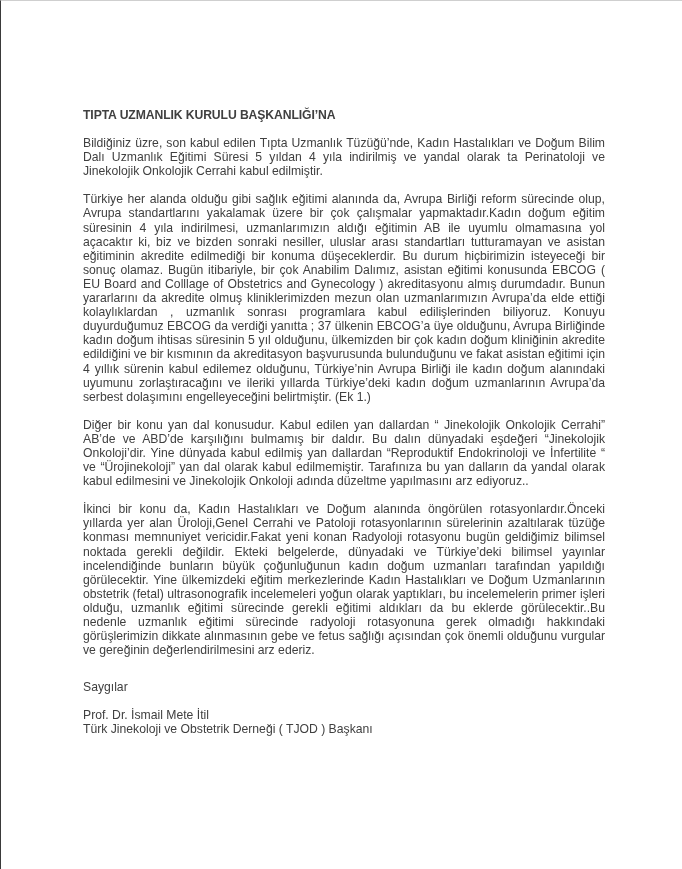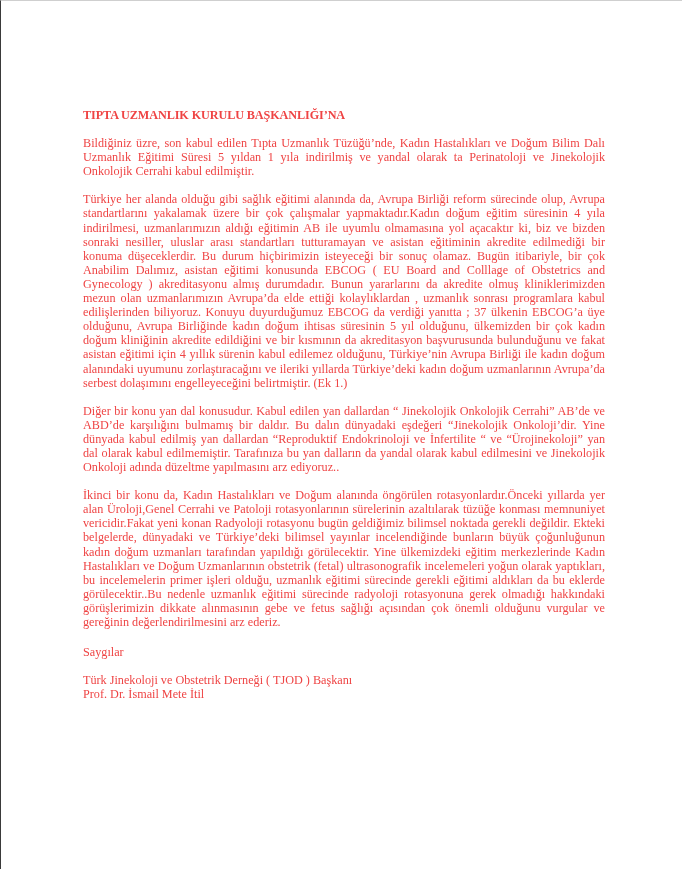--- a/index.html
+++ b/index.html
@@ -14,52 +14,52 @@
       overflow: hidden;
       box-sizing: border-box;
       border-top: 1px solid #cfcfcf;
       border-left: 1px solid #3a3a3a;
     }
     .page {
       position: absolute;
       left: 82px;
       top: 107px;
       width: 522px;
-      font-family: Liberation Serif, serif;
+      font-family: Liberation Sans, sans-serif;
       font-size: 12.2px;
       line-height: 14.1px;
-      color: #ef4444;
+      color: #404040;
     }
     .title {
       font-weight: bold;
       margin: 0 0 14px 0;
       font-size: 12.2px;
       letter-spacing: -0.1px;
     }
     .para {
       margin: 0 0 14px 0;
       text-align: justify;
     }
     .closing {
-      margin: 16px 0 14px 0;
+      margin: 23px 0 14px 0;
     }
     .sig-line {
       margin: 0;
     }
   </style>
 </head>
 <body>
 
 <div class="page">
   <p class="title">TIPTA UZMANLIK KURULU BAŞKANLIĞI’NA</p>
 
-  <p class="para">Bildiğiniz üzre, son kabul edilen Tıpta Uzmanlık Tüzüğü’nde, Kadın Hastalıkları ve Doğum Bilim Dalı Uzmanlık Eğitimi Süresi 5 yıldan 1 yıla indirilmiş ve yandal olarak ta Perinatoloji ve Jinekolojik Onkolojik Cerrahi kabul edilmiştir.</p>
+  <p class="para">Bildiğiniz üzre, son kabul edilen Tıpta Uzmanlık Tüzüğü’nde, Kadın Hastalıkları ve Doğum Bilim Dalı Uzmanlık Eğitimi Süresi 5 yıldan 4 yıla indirilmiş ve yandal olarak ta Perinatoloji ve Jinekolojik Onkolojik Cerrahi kabul edilmiştir.</p>
   <p class="para">Türkiye her alanda olduğu gibi sağlık eğitimi alanında da, Avrupa Birliği reform sürecinde olup, Avrupa standartlarını yakalamak üzere bir çok çalışmalar yapmaktadır.Kadın doğum eğitim süresinin 4 yıla indirilmesi, uzmanlarımızın aldığı eğitimin AB ile uyumlu olmamasına yol açacaktır ki, biz ve bizden sonraki nesiller, uluslar arası standartları tutturamayan ve asistan eğitiminin akredite edilmediği bir konuma düşeceklerdir. Bu durum hiçbirimizin isteyeceği bir sonuç olamaz. Bugün itibariyle, bir çok Anabilim Dalımız, asistan eğitimi konusunda EBCOG ( EU Board and Colllage of Obstetrics and Gynecology ) akreditasyonu almış durumdadır. Bunun yararlarını da akredite olmuş kliniklerimizden mezun olan uzmanlarımızın Avrupa’da elde ettiği kolaylıklardan , uzmanlık sonrası programlara kabul edilişlerinden biliyoruz. Konuyu duyurduğumuz EBCOG da verdiği yanıtta ; 37 ülkenin EBCOG’a üye olduğunu, Avrupa Birliğinde kadın doğum ihtisas süresinin 5 yıl olduğunu, ülkemizden bir çok kadın doğum kliniğinin akredite edildiğini ve bir kısmının da akreditasyon başvurusunda bulunduğunu ve fakat asistan eğitimi için 4 yıllık sürenin kabul edilemez olduğunu, Türkiye’nin Avrupa Birliği ile kadın doğum alanındaki uyumunu zorlaştıracağını ve ileriki yıllarda Türkiye’deki kadın doğum uzmanlarının Avrupa’da serbest dolaşımını engelleyeceğini belirtmiştir. (Ek 1.)</p>
   <p class="para">Diğer bir konu yan dal konusudur. Kabul edilen yan dallardan “ Jinekolojik Onkolojik Cerrahi” AB’de ve ABD’de karşılığını bulmamış bir daldır. Bu dalın dünyadaki eşdeğeri “Jinekolojik Onkoloji’dir. Yine dünyada kabul edilmiş yan dallardan “Reproduktif Endokrinoloji ve İnfertilite “ ve “Ürojinekoloji” yan dal olarak kabul edilmemiştir. Tarafınıza bu yan dalların da yandal olarak kabul edilmesini ve Jinekolojik Onkoloji adında düzeltme yapılmasını arz ediyoruz..</p>
   <p class="para">İkinci bir konu da, Kadın Hastalıkları ve Doğum alanında öngörülen rotasyonlardır.Önceki yıllarda yer alan Üroloji,Genel Cerrahi ve Patoloji rotasyonlarının sürelerinin azaltılarak tüzüğe konması memnuniyet vericidir.Fakat yeni konan Radyoloji rotasyonu bugün geldiğimiz bilimsel noktada gerekli değildir. Ekteki belgelerde, dünyadaki ve Türkiye’deki bilimsel yayınlar incelendiğinde bunların büyük çoğunluğunun kadın doğum uzmanları tarafından yapıldığı görülecektir. Yine ülkemizdeki eğitim merkezlerinde Kadın Hastalıkları ve Doğum Uzmanlarının obstetrik (fetal) ultrasonografik incelemeleri yoğun olarak yaptıkları, bu incelemelerin primer işleri olduğu, uzmanlık eğitimi sürecinde gerekli eğitimi aldıkları da bu eklerde görülecektir..Bu nedenle uzmanlık eğitimi sürecinde radyoloji rotasyonuna gerek olmadığı hakkındaki görüşlerimizin dikkate alınmasının gebe ve fetus sağlığı açısından çok önemli olduğunu vurgular ve gereğinin değerlendirilmesini arz ederiz.</p>
 
   <p class="closing">Saygılar</p>
 
   <div>
+    <p class="sig-line">Prof. Dr. İsmail Mete İtil</p>
     <p class="sig-line">Türk Jinekoloji ve Obstetrik Derneği ( TJOD ) Başkanı</p>
-    <p class="sig-line">Prof. Dr. İsmail Mete İtil</p>
   </div>
 </div>
 
 </body></html>

